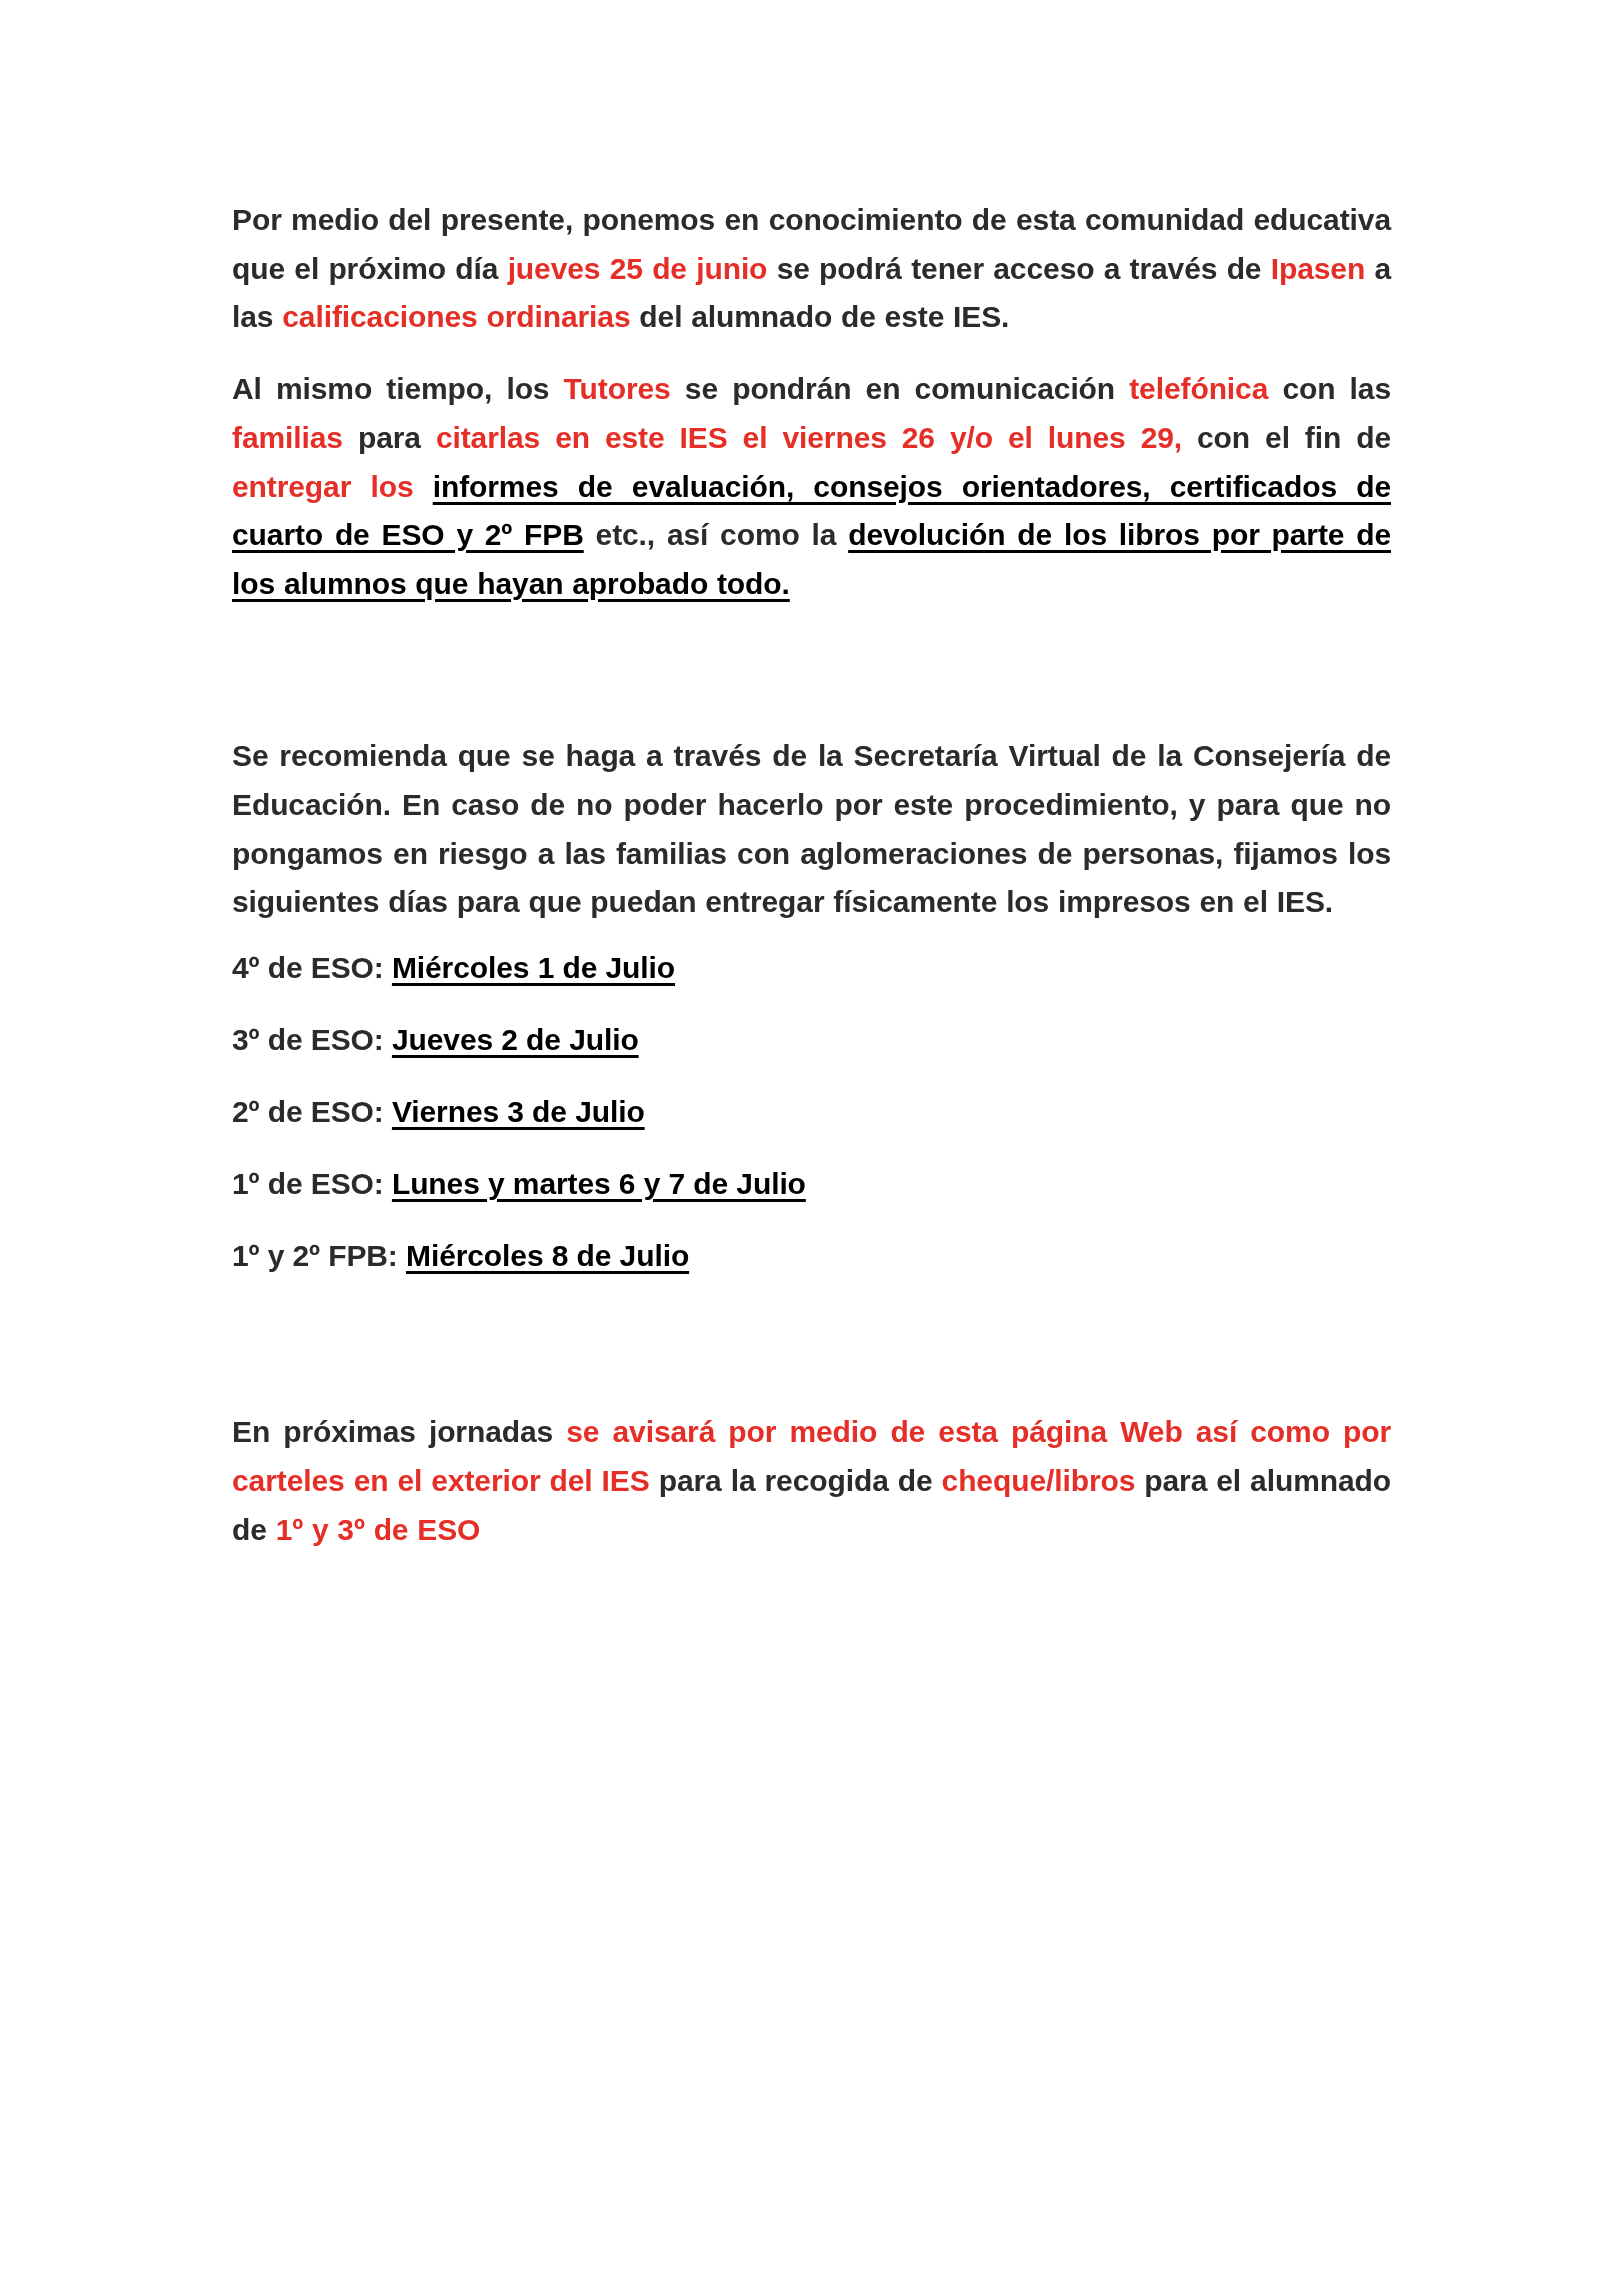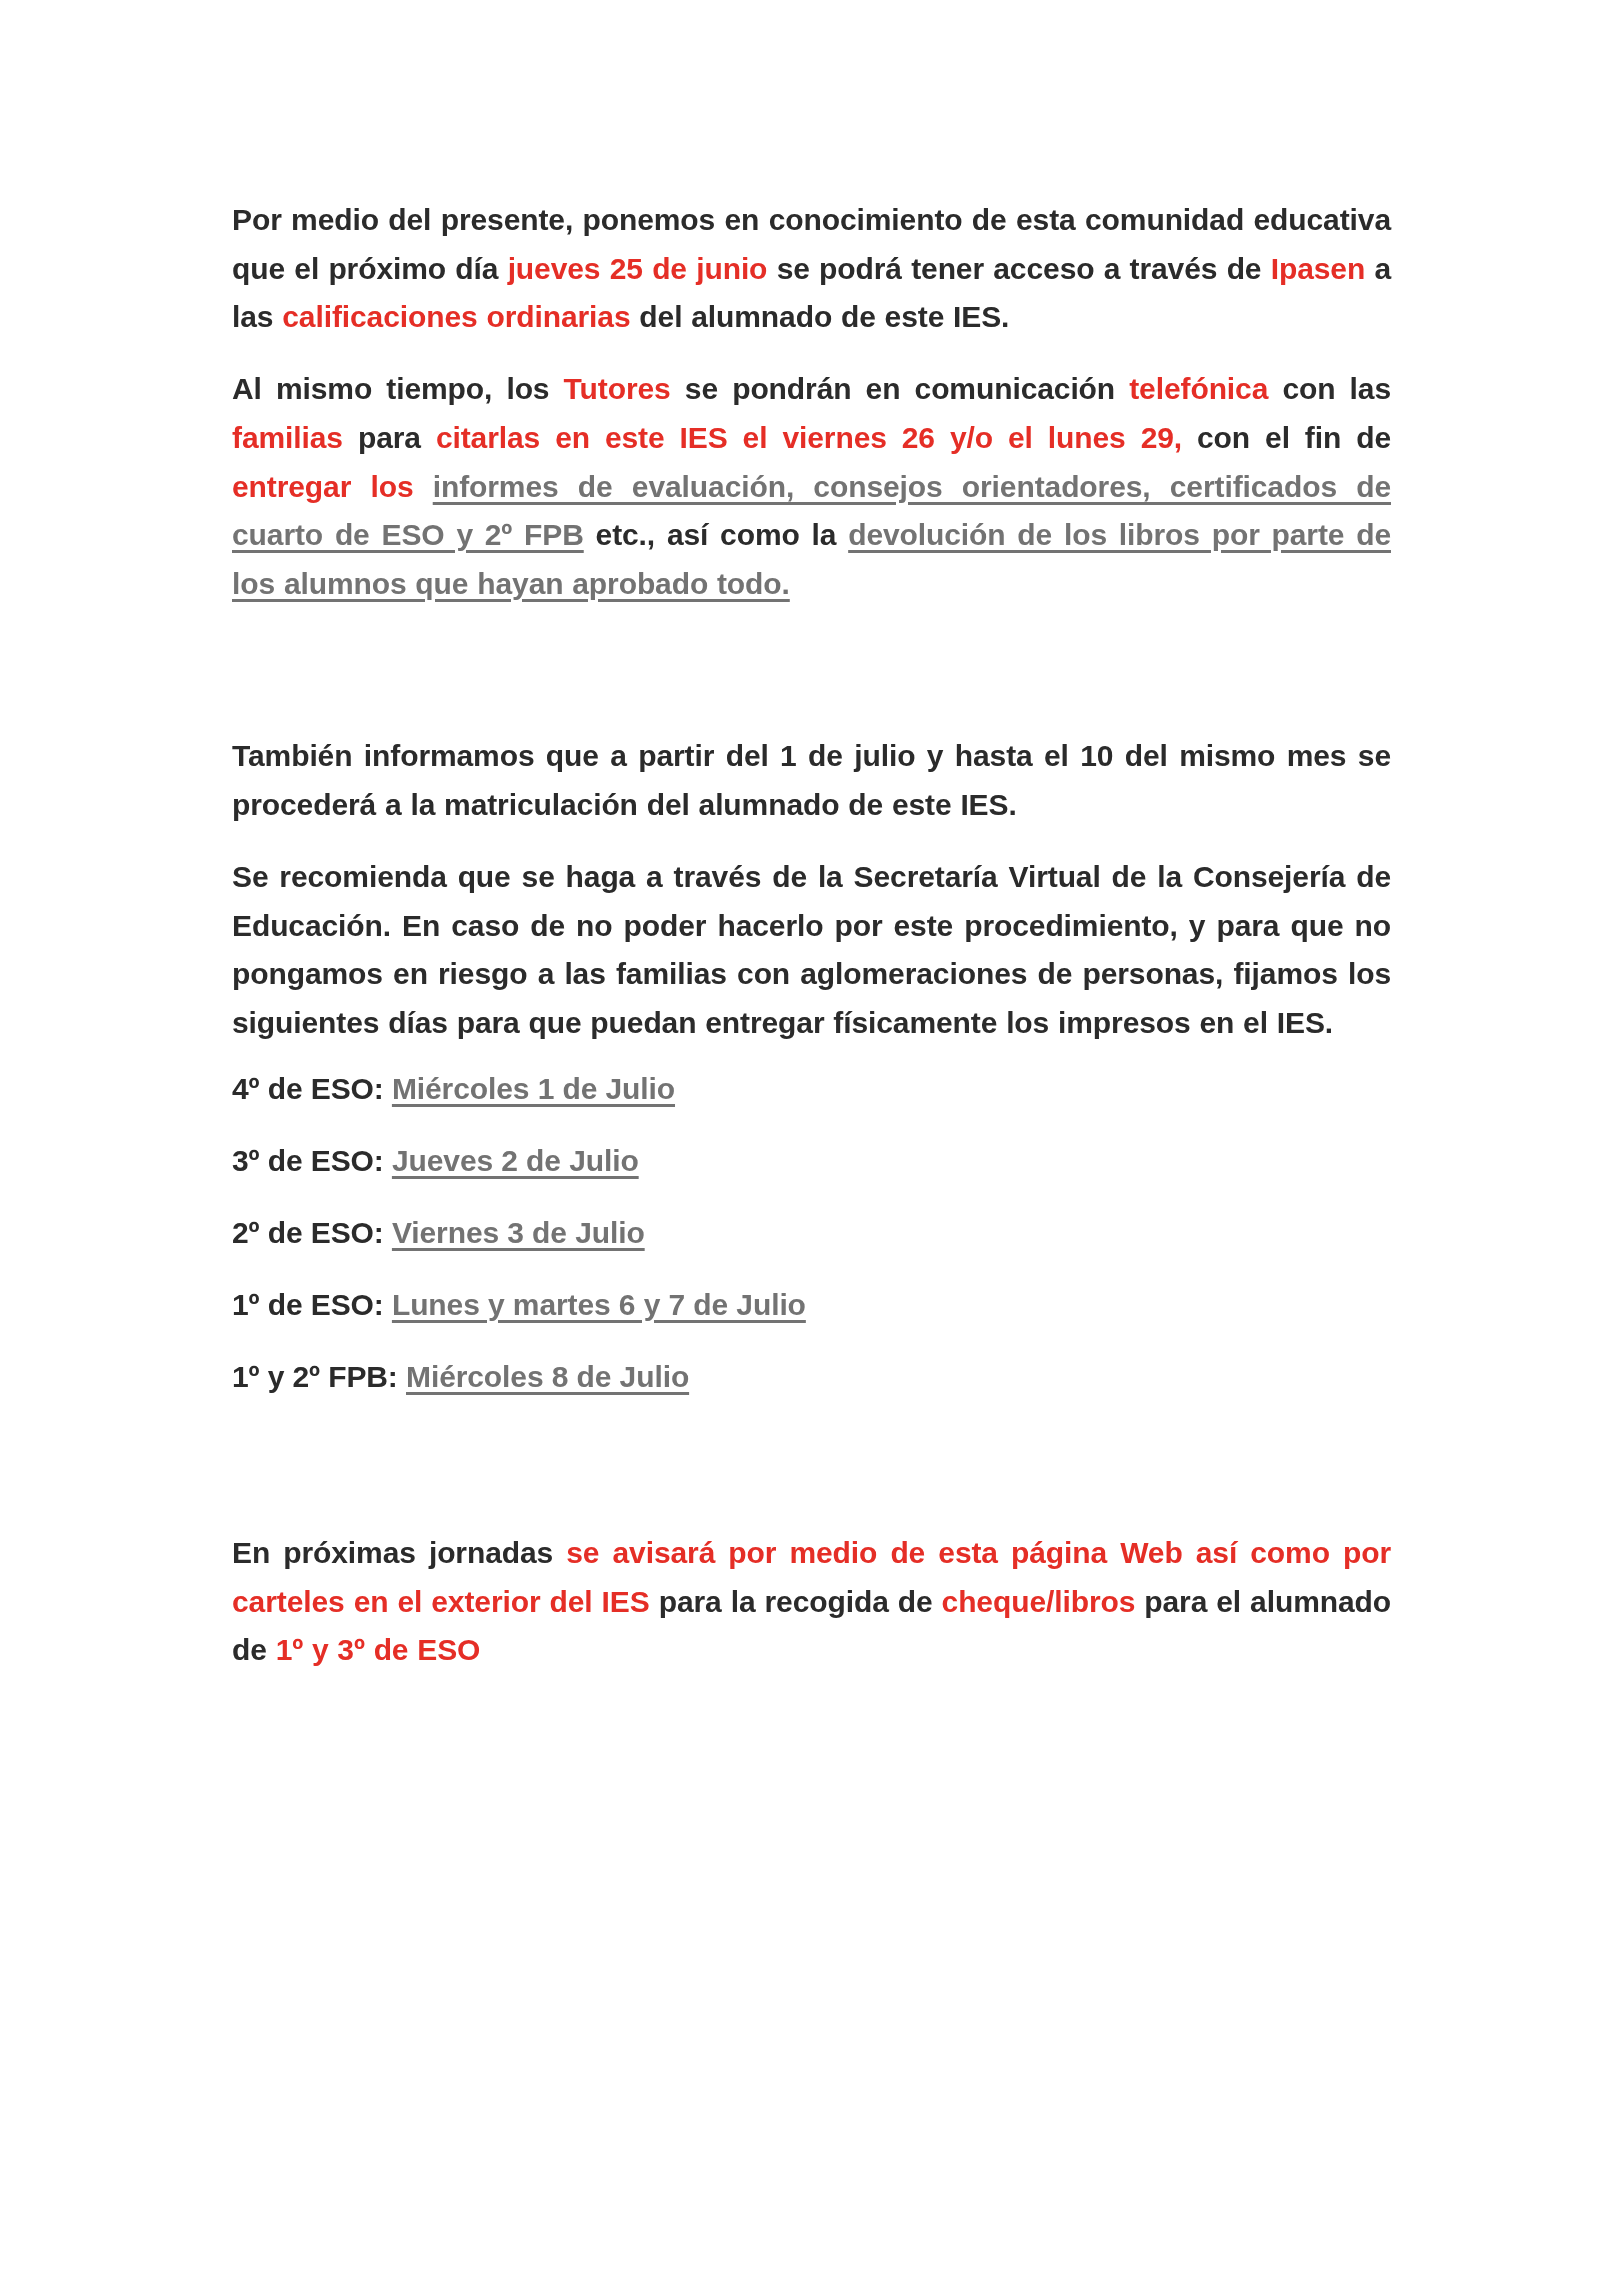--- a/index.html
+++ b/index.html
@@ -36,21 +36,21 @@
     text-justify: inter-word;
     word-spacing: 0.02em;
   }
   p.para.last-of-block {
     margin-bottom: 0;
   }
   .red {
     color: #E52E26;
   }
   .red-u {
-    color: #737373;
+    color: #000000;
     text-decoration: underline;
     text-decoration-thickness: 2.6px;
     text-underline-offset: 4.6px;
   }
   .blk {
     color: #2b2b2b;
   }
   .gap-lg {
     height: 124px;
   }
@@ -96,21 +96,20 @@
       <p class="para last-of-block">
         <span class="inline blk">Al mismo tiempo, los </span><span class="inline red">Tutores</span><span class="inline blk"> se pondrán en comunicación </span><span class="inline red">telefónica</span><span class="inline blk"> con las </span><span class="inline red">familias</span><span class="inline blk"> para </span><span class="inline red">citarlas en este IES el viernes 26 y/o el lunes 29,</span><span class="inline blk"> con el fin de </span><span class="inline red">entregar los </span><span class="inline red-u">informes de evaluación, consejos orientadores, certificados de cuarto de ESO y 2º FPB</span><span class="inline blk"> etc., así como la </span><span class="inline red-u">devolución de los libros por parte de los alumnos que hayan aprobado todo.</span>
       </p>
 
     </div>
 
     <div class="gap-lg"></div>
 
     <div>
 
-      <p class="para">También informamos que a partir del 1 de julio y hasta el 10 del mismo mes se procederá a la matriculación del alumnado de este IES.</p>
 
       <p class="para">Se recomienda que se haga a través de la Secretaría Virtual de la Consejería de Educación. En caso de no poder hacerlo por este procedimiento, y para que no pongamos en riesgo a las familias con aglomeraciones de personas, fijamos los siguientes días para que puedan entregar físicamente los impresos en el IES.</p>
 
       <ul class="schedule-list">
         <li>
           <span class="inline blk">4º de ESO: </span><span class="inline red-u">Miércoles 1 de Julio</span>
         </li>
         <li>
           <span class="inline blk">3º de ESO: </span><span class="inline red-u">Jueves 2 de Julio</span>
         </li>

